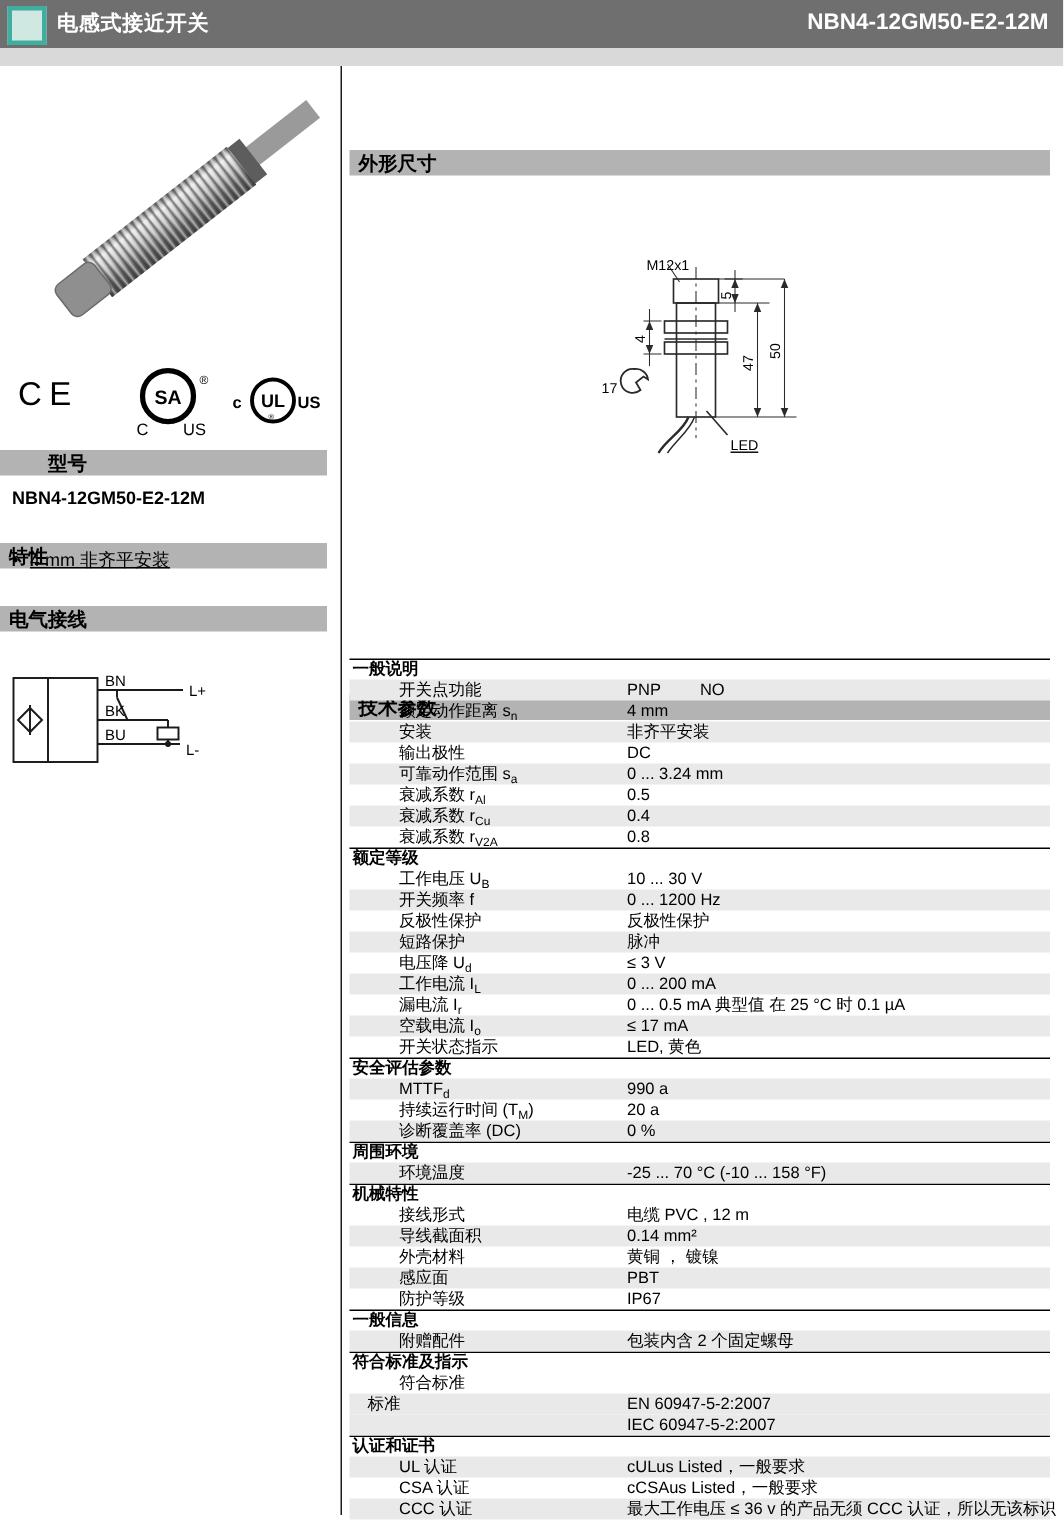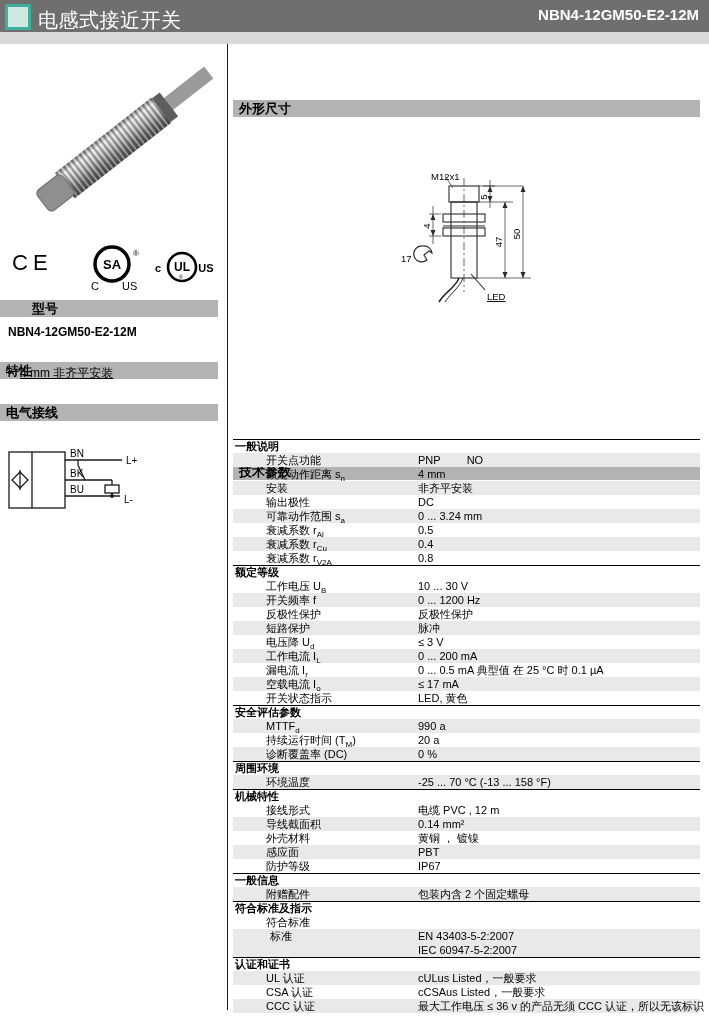--- a/index.html
+++ b/index.html
@@ -3,21 +3,21 @@
 <meta charset="utf-8">
 <style>
   html,body{margin:0;padding:0;background:#fff;}
   #page{position:relative;width:709px;height:1021px;background:#ffffff;overflow:hidden;
         font-family:"Liberation Sans","DejaVu Sans",sans-serif;color:#000;}
 
   
   .topbar{position:absolute;left:0;top:0;width:709px;height:32px;background:#6f6f6f;}
   .accent-square{position:absolute;left:5px;top:4px;width:20px;height:20px;
         background:#cfe9e2;border:3px solid #3fae9e;}
-  .title-left{position:absolute;left:38px;top:7px;color:#fff;font-size:20px;font-weight:normal;letter-spacing:.5px;}
+  .title-left{position:absolute;left:38px;top:7px;color:#fff;font-size:14px;font-weight:bold;letter-spacing:.5px;}
   .title-right{position:absolute;right:10px;top:6px;color:#fff;font-size:15px;font-weight:bold;}
   .substrip{position:absolute;left:0;top:32px;width:709px;height:12px;background:#d9d9d9;}
   .v-divider{position:absolute;left:227px;top:44px;width:1px;height:966px;background:#1c1c1c;}
 
   
   .bar{position:absolute;background:#b3b3b3;height:17px;line-height:17px;
        font-size:13px;font-weight:bold;padding-left:6px;box-sizing:border-box;}
   .bar-left{left:0;width:218px;}
   .bar-right{left:233px;width:467px;margin-top:43px;}
 
@@ -29,21 +29,21 @@
   .logo{position:absolute;}
   .ce-text{font-size:22px;letter-spacing:5px;font-weight:normal;}
 
   
   #tech-table{position:absolute;left:233px;top:439px;width:467px;font-size:11px;}
   .sec-row{font-weight:bold;border-top:1px solid #000;height:13px;line-height:13px;
            padding-left:2px;font-size:11px;}
   .param-row{position:relative;height:14px;line-height:14px;}
   .param-row.shade{background:#e9e9e9;}
   .cell-label{padding-left:33px;white-space:nowrap;}
-  .param-row.indent2 .cell-label{padding-left:37px;}
+  .param-row.indent2 .cell-label{padding-left:12px;}
   .cell-value{position:absolute;left:185px;top:0;white-space:nowrap;}
   .cell-value .v2{margin-left:26px;}
   sub{font-size:8px;}
 
   svg text{font-family:"Liberation Sans","DejaVu Sans",sans-serif;}
 </style>
 </head>
 <body>
 
 <div id="page">
@@ -196,32 +196,32 @@
       <div class="param-row"><span class="cell-label">电压降  U<sub>d</sub></span><span class="cell-value">≤ 3 V</span></div>
       <div class="param-row shade"><span class="cell-label">工作电流  I<sub>L</sub></span><span class="cell-value">0 ... 200 mA</span></div>
       <div class="param-row"><span class="cell-label">漏电流  I<sub>r</sub></span><span class="cell-value">0 ... 0.5 mA 典型值  在 25 °C 时 0.1 µA</span></div>
       <div class="param-row shade"><span class="cell-label">空载电流 I<sub>o</sub></span><span class="cell-value">≤ 17 mA</span></div>
       <div class="param-row"><span class="cell-label">开关状态指示</span><span class="cell-value">LED, 黄色</span></div>
       <div class="sec-row">安全评估参数</div>
       <div class="param-row shade"><span class="cell-label">MTTF<sub>d</sub></span><span class="cell-value">990 a</span></div>
       <div class="param-row"><span class="cell-label">持续运行时间 (T<sub>M</sub>)</span><span class="cell-value">20 a</span></div>
       <div class="param-row shade"><span class="cell-label">诊断覆盖率 (DC)</span><span class="cell-value">0 %</span></div>
       <div class="sec-row">周围环境</div>
-      <div class="param-row shade"><span class="cell-label">环境温度</span><span class="cell-value">-25 ... 70 °C (-13 ... 158 °F)</span></div>
+      <div class="param-row shade"><span class="cell-label">环境温度</span><span class="cell-value">-25 ... 70 °C (-10 ... 158 °F)</span></div>
       <div class="sec-row">机械特性</div>
       <div class="param-row"><span class="cell-label">接线形式</span><span class="cell-value">电缆 PVC , 12 m</span></div>
       <div class="param-row shade"><span class="cell-label">导线截面积</span><span class="cell-value">0.14 mm²</span></div>
       <div class="param-row"><span class="cell-label">外壳材料</span><span class="cell-value">黄铜 ， 镀镍</span></div>
       <div class="param-row shade"><span class="cell-label">感应面</span><span class="cell-value">PBT</span></div>
       <div class="param-row"><span class="cell-label">防护等级</span><span class="cell-value">IP67</span></div>
       <div class="sec-row">一般信息</div>
       <div class="param-row shade"><span class="cell-label">附赠配件</span><span class="cell-value">包装内含 2 个固定螺母</span></div>
       <div class="sec-row">符合标准及指示</div>
       <div class="param-row"><span class="cell-label">符合标准</span><span class="cell-value"></span></div>
-      <div class="param-row shade indent2"><span class="cell-label">标准</span><span class="cell-value">EN 43403-5-2:2007</span></div>
+      <div class="param-row shade indent2"><span class="cell-label">标准</span><span class="cell-value">EN 60947-5-2:2007</span></div>
       <div class="param-row shade indent2"><span class="cell-label"></span><span class="cell-value">IEC 60947-5-2:2007</span></div>
       <div class="sec-row">认证和证书</div>
       <div class="param-row shade"><span class="cell-label">UL 认证</span><span class="cell-value">cULus Listed，一般要求</span></div>
       <div class="param-row"><span class="cell-label">CSA 认证</span><span class="cell-value">cCSAus Listed，一般要求</span></div>
       <div class="param-row shade"><span class="cell-label">CCC 认证</span><span class="cell-value">最大工作电压 ≤ 36 v 的产品无须 CCC 认证，所以无该标识</span></div>
     </div>
 
 </div>
 
 </body></html>

